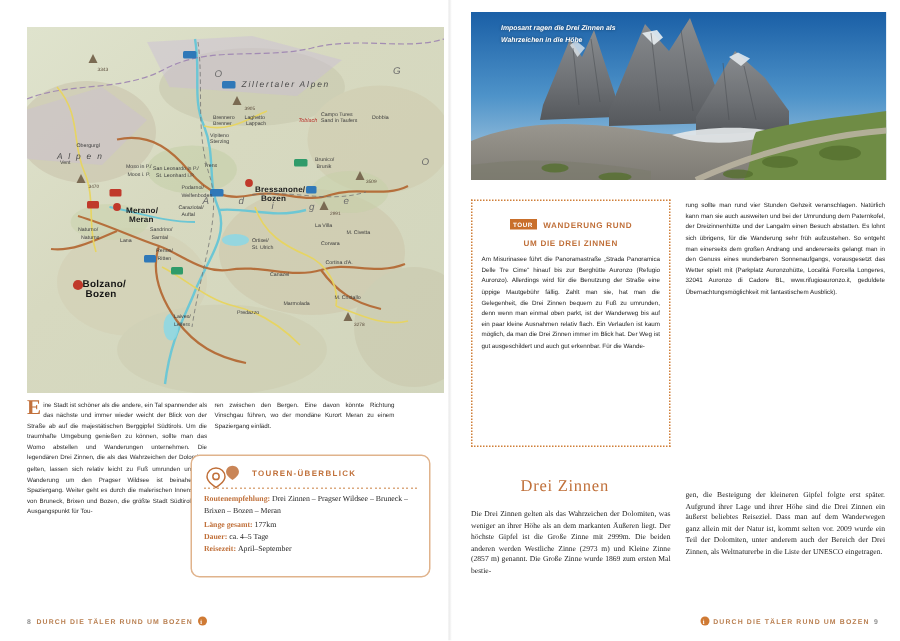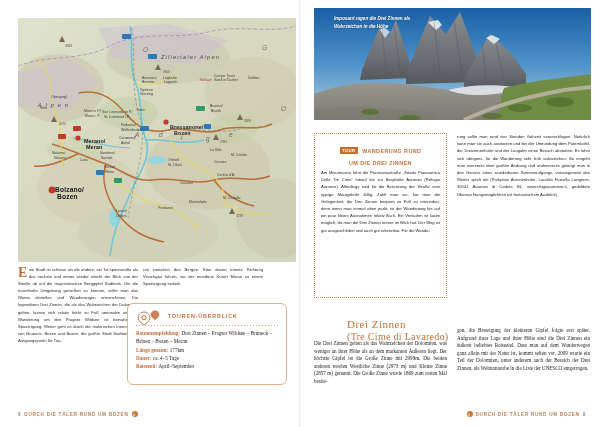--- a/index.html
+++ b/index.html
@@ -451,21 +451,20 @@
       <div class="tour-title2">UM DIE DREI ZINNEN</div>
       <p>Am Misurinasee führt die Panoramastraße „Strada Panoramica Delle Tre Cime“ hinauf bis zur Berghütte Auronzo (Refugio Auronzo). Allerdings wird für die Benutzung der Straße eine üppige Mautgebühr fällig. Zahlt man sie, hat man die Gelegenheit, die Drei Zinnen bequem zu Fuß zu umrunden, denn wenn man einmal oben parkt, ist der Wanderweg bis auf ein paar kleine Ausnahmen relativ flach. Ein Verlaufen ist kaum möglich, da man die Drei Zinnen immer im Blick hat. Der Weg ist gut ausgeschildert und auch gut erkennbar. Für die Wande-</p>
     </div>
 
     <div class="rcol">
       <p>rung sollte man rund vier Stunden Gehzeit veranschlagen. Natürlich kann man sie auch ausweiten und bei der Umrundung dem Paternkofel, der Dreizinnenhütte und der Langalm einen Besuch abstatten. Es lohnt sich übrigens, für die Wanderung sehr früh aufzustehen. So entgeht man einerseits dem großen Andrang und andererseits gelangt man in den Genuss eines wunderbaren Sonnenaufgangs, vorausgesetzt das Wetter spielt mit (Parkplatz Auronzohütte, Localitá Forcella Longeres, 32041 Auronzo di Cadore BL, www.rifugioauronzo.it, geduldete Übernachtungsmöglichkeit mit fantastischem Ausblick).</p>
     </div>
 
     <div class="dz-head">
       <div class="dz-l1">Drei Zinnen</div>
-      <div class="dz-l2">(Tre Cime di Lavaredo)</div>
     </div>
 
     <div class="serif-col" id="serif-col-a">
       <p>Die Drei Zinnen gelten als das Wahrzeichen der Dolomiten, was weniger an ihrer Höhe als an dem markanten Äußeren liegt. Der höchste Gipfel ist die Große Zinne mit 2999m. Die beiden anderen werden Westliche Zinne (2973 m) und Kleine Zinne (2857 m) genannt. Die Große Zinne wurde 1869 zum ersten Mal bestie-</p>
     </div>
     <div class="serif-col" id="serif-col-b">
       <p>gen, die Besteigung der kleineren Gipfel folgte erst später. Aufgrund ihrer Lage und ihrer Höhe sind die Drei Zinnen ein äußerst beliebtes Reiseziel. Dass man auf dem Wanderwegen ganz allein mit der Natur ist, kommt selten vor. 2009 wurde ein Teil der Dolomiten, unter anderem auch der Bereich der Drei Zinnen, als Weltnaturerbe in die Liste der UNESCO eingetragen.</p>
     </div>
 
     <div class="footer footer-right">

